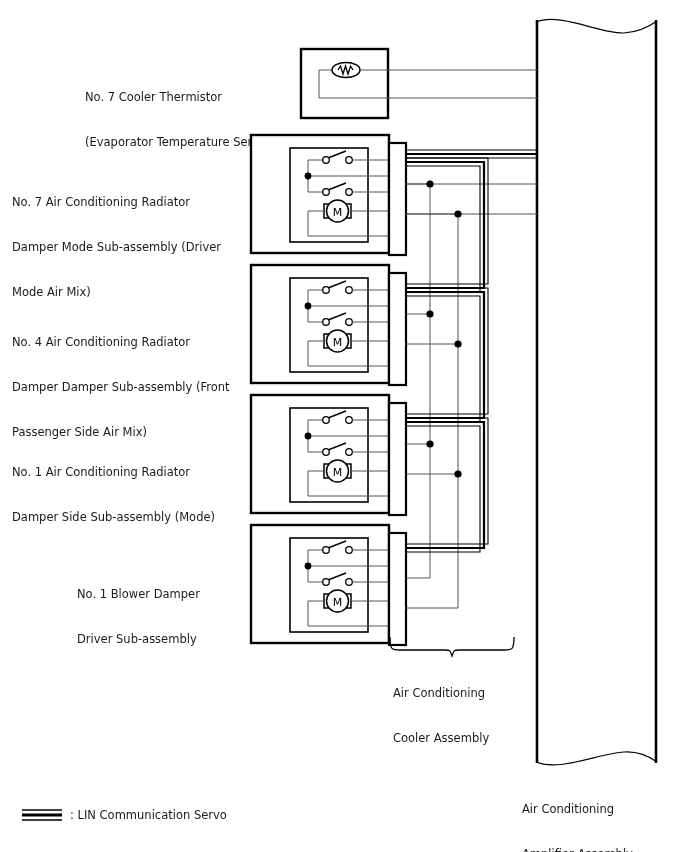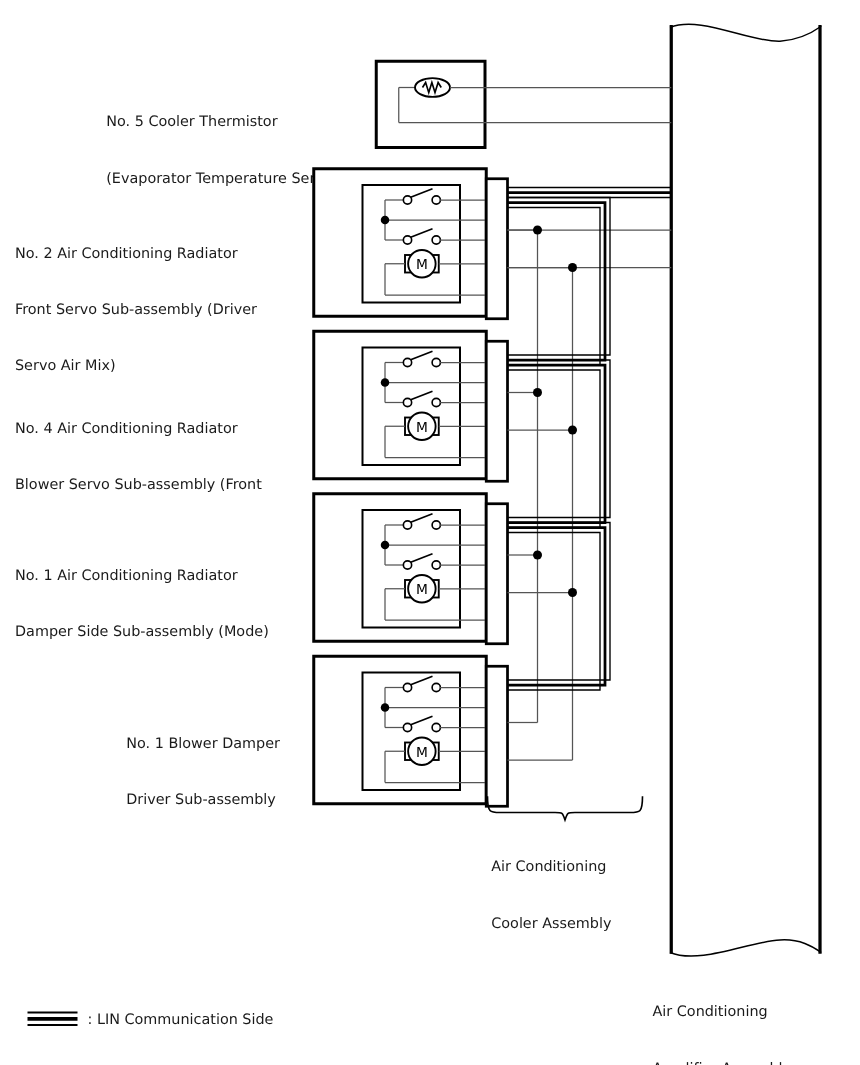--- a/index.html
+++ b/index.html
@@ -7,62 +7,63 @@
        font-family:"DejaVu Sans","Liberation Sans",sans-serif;color:#000;}
   .lbl{position:absolute;font-size:11.5px;line-height:15px;white-space:pre;color:#1a1a1a;}
   .term{position:absolute;font-size:11.5px;line-height:14px;white-space:pre;color:#1a1a1a;}
   svg.board{position:absolute;left:0;top:0;width:688px;height:852px;}
   .hit{position:absolute;}
 </style>
 </head>
 <body>
 
 <div class="lbl" style="left:85px;top:60px;">
-  <div>No. 5 Cooler Thermistor</div>
+  <div>No. 7 Cooler Thermistor</div>
   <div>(Evaporator Temperature Sensor)</div>
 </div>
 
 <div class="lbl" style="left:12px;top:165px;">
-  <div>No. 2 Air Conditioning Radiator</div>
-  <div>Front Servo Sub-assembly (Driver</div>
-  <div>Servo Air Mix)</div>
+  <div>No. 7 Air Conditioning Radiator</div>
+  <div>Damper Mode Sub-assembly (Driver</div>
+  <div>Mode Air Mix)</div>
 </div>
 
 <div class="lbl" style="left:12px;top:305px;">
   <div>No. 4 Air Conditioning Radiator</div>
-  <div>Blower Servo Sub-assembly (Front</div>
-</div>
-
-<div class="lbl" style="left:12px;top:423px;">
+  <div>Damper Damper Sub-assembly (Front</div>
+  <div>Passenger Side Air Mix)</div>
+</div>
+
+<div class="lbl" style="left:12px;top:435px;">
   <div>No. 1 Air Conditioning Radiator</div>
   <div>Damper Side Sub-assembly (Mode)</div>
 </div>
 
-<div class="lbl" style="left:77px;top:557px;margin-left:24px;">
+<div class="lbl" style="left:77px;top:557px;">
   <div>No. 1 Blower Damper</div>
   <div>Driver Sub-assembly</div>
 </div>
 
 <div class="lbl" style="left:393px;top:656px;">
   <div>Air Conditioning</div>
   <div>Cooler Assembly</div>
 </div>
 
 <div class="lbl" style="left:522px;top:772px;">
   <div>Air Conditioning</div>
   <div>Amplifier Assembly</div>
 </div>
 
 <div class="term" style="left:550px;top:63px;">TEA</div>
 <div class="term" style="left:550px;top:91px;">SGA</div>
 <div class="term" style="left:550px;top:147px;">BUS</div>
 <div class="term" style="left:550px;top:177px;">B BUS</div>
 <div class="term" style="left:550px;top:207px;">BUS G</div>
 
-<div class="lbl" style="left:70px;top:808px;">: LIN Communication Side</div>
+<div class="lbl" style="left:70px;top:808px;">: LIN Communication Servo</div>
 
 <svg class="board" viewBox="0 0 688 852">
   <defs>
     <g id="servo-internals">
 
       <rect x="50" y="15" width="68" height="100" fill="#fff" stroke="#000" stroke-width="1.6"></rect>
 
       <line x1="58" y1="27" x2="73" y2="27" stroke="#555" stroke-width="1"></line>
       <line x1="78" y1="25" x2="96" y2="18" stroke="#000" stroke-width="1.4"></line>
       <circle cx="76" cy="27" r="3.3" fill="#fff" stroke="#000" stroke-width="1.3"></circle>

